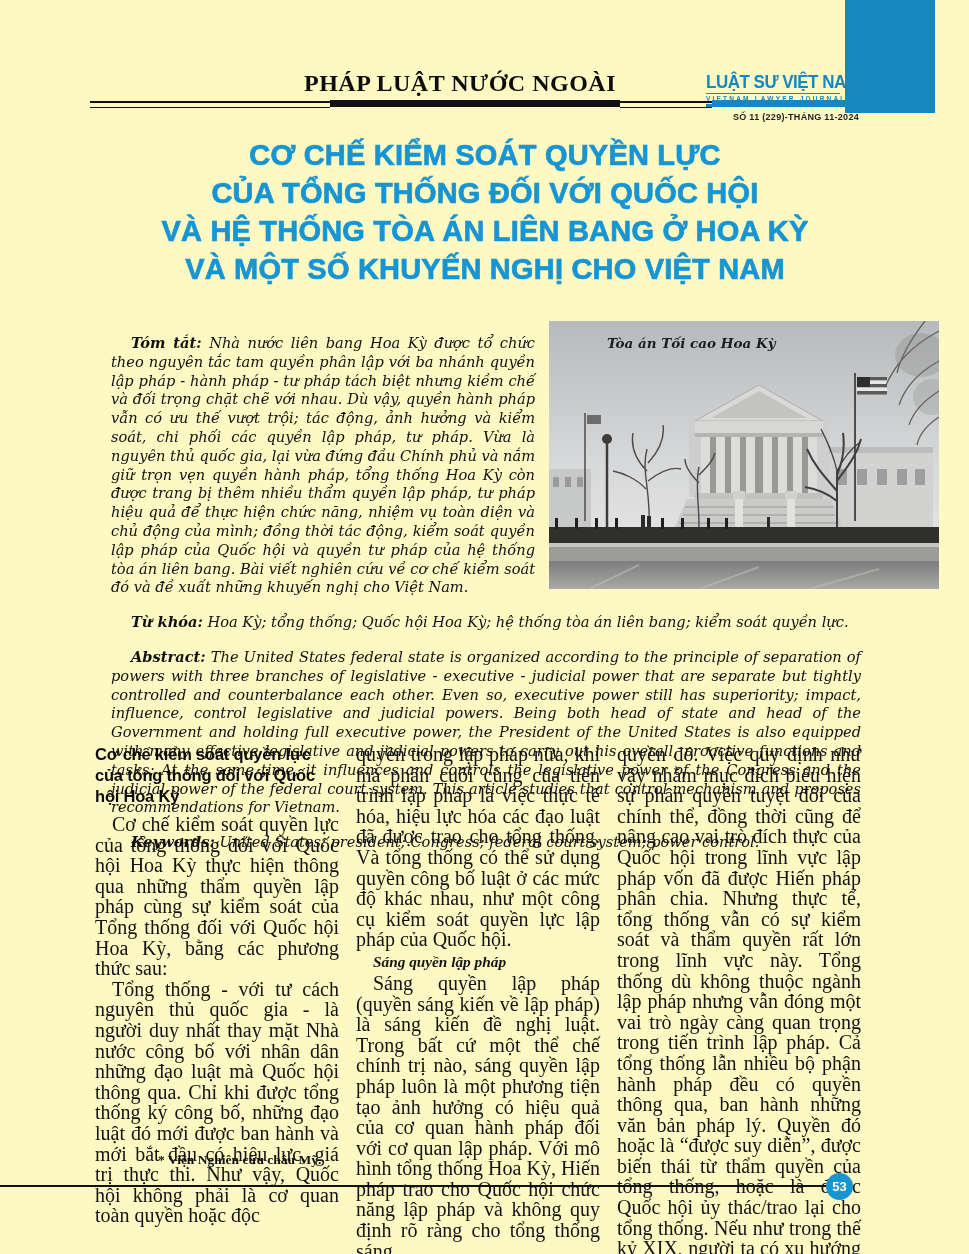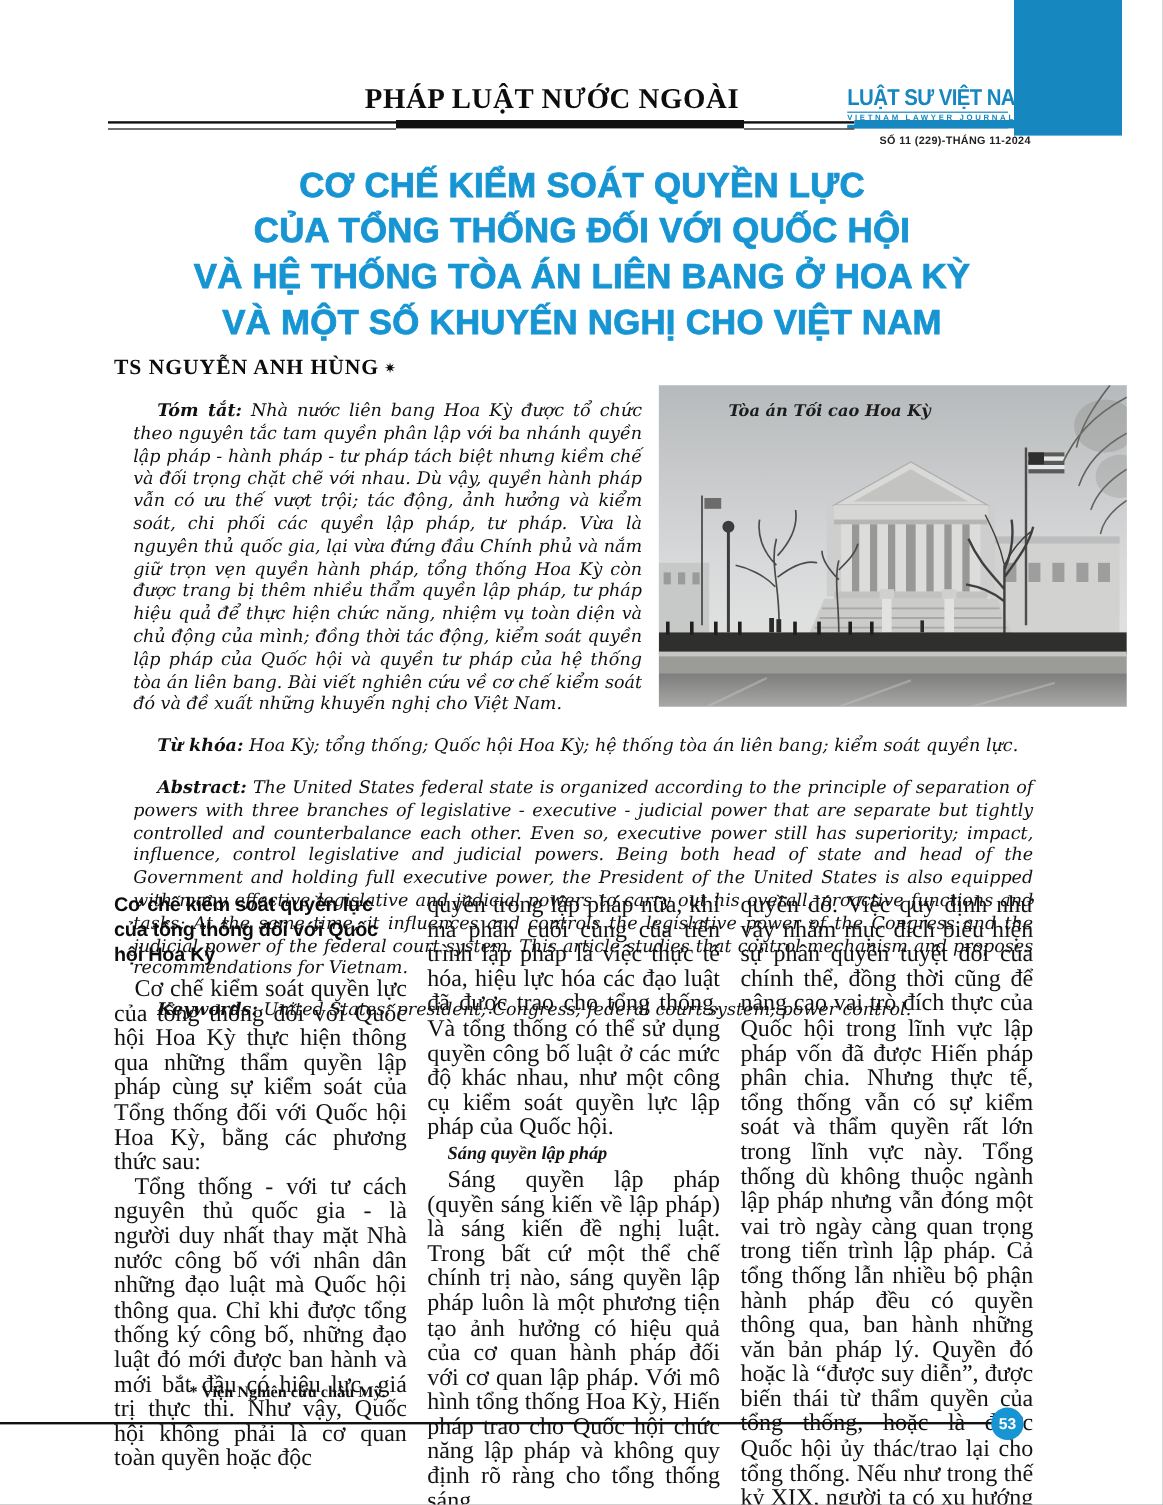--- a/index.html
+++ b/index.html
@@ -1,16 +1,16 @@
 <!DOCTYPE html>
 <html><head>
 <meta charset="utf-8">
 <style>
   html,body{margin:0;padding:0;background:#888;}
-  .page{position:relative;width:969px;height:1254px;background:#ffffff;overflow:hidden;
+  .page{position:relative;width:969px;height:1254px;background:#fef9c3;overflow:hidden;
         font-family:"Liberation Serif",serif;color:#141414;}
   
   .corner{position:absolute;right:34px;top:0;width:90px;height:113px;background:#1787c0;}
   .hdr-title{position:absolute;left:60px;top:70px;width:800px;text-align:center;
              font-family:"Liberation Serif",serif;font-weight:bold;font-size:24px;letter-spacing:.5px;color:#0d0d0d;}
   .logo{position:absolute;right:129px;top:72px;width:134px;text-align:center;color:#1787c0;}
   .logo-main{font-family:"Liberation Sans",sans-serif;font-weight:bold;font-size:17px;letter-spacing:-.5px;
              transform:scaleY(1.12);white-space:nowrap;}
   .logo-sub{font-family:"Liberation Sans",sans-serif;font-weight:bold;font-size:6.5px;letter-spacing:2.2px;
             border-top:1.5px solid #1787c0;border-bottom:3px solid #1787c0;padding:1px 0 2px;margin-top:1px;white-space:nowrap;}
@@ -73,23 +73,20 @@
 
   <div class="issue">SỐ 11 (229)-THÁNG 11-2024</div>
 
   <div class="title">
     <div>CƠ CHẾ KIỂM SOÁT QUYỀN LỰC</div>
     <div>CỦA TỔNG THỐNG ĐỐI VỚI QUỐC HỘI</div>
     <div>VÀ HỆ THỐNG TÒA ÁN LIÊN BANG Ở HOA KỲ</div>
     <div>VÀ MỘT SỐ KHUYẾN NGHỊ CHO VIỆT NAM</div>
   </div>
 
-  <div class="byline">
-    <span>TS NGUYỄN ANH HÙNG</span><span class="mark">✷</span>
-  </div>
 
   <div class="abstract">
 
     <div class="photo">
       <svg width="390" height="268" viewBox="0 0 390 268">
         <defs>
           <linearGradient id="sky" x1="0" y1="0" x2="0" y2="1">
             <stop offset="0" stop-color="#b7babc"></stop>
             <stop offset="0.55" stop-color="#d8d9da"></stop>
             <stop offset="1" stop-color="#e9e9e8"></stop>

